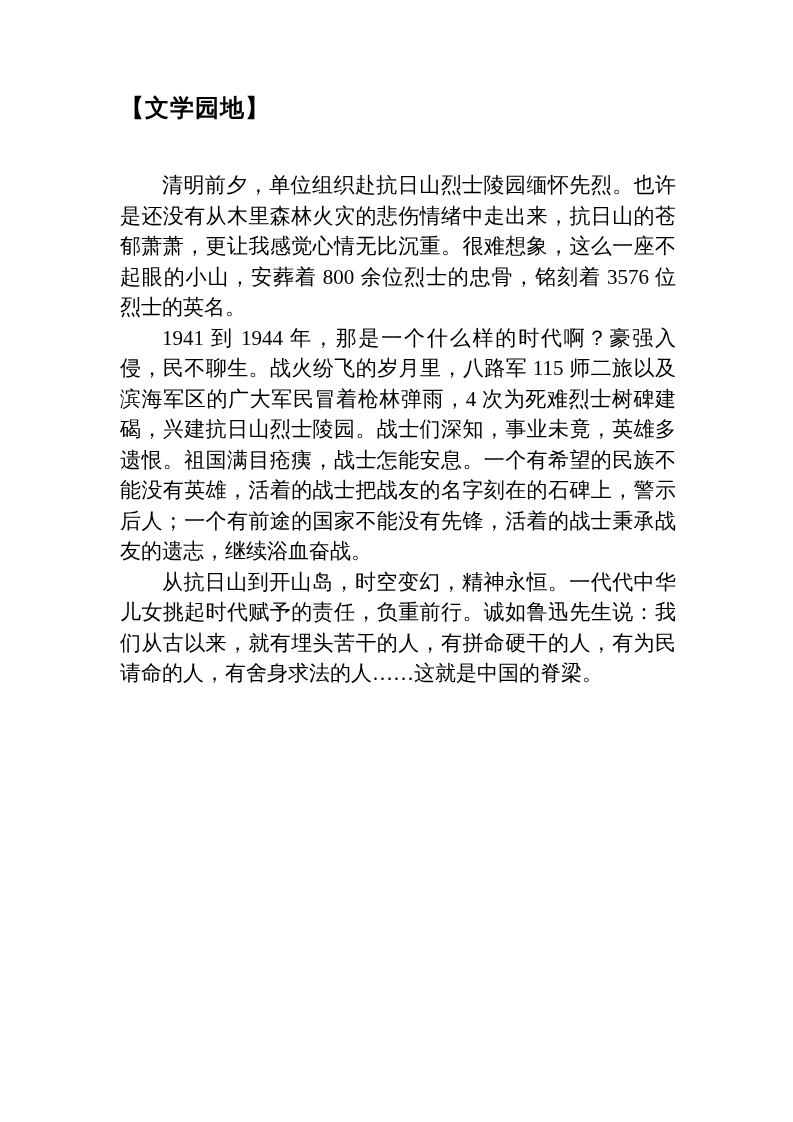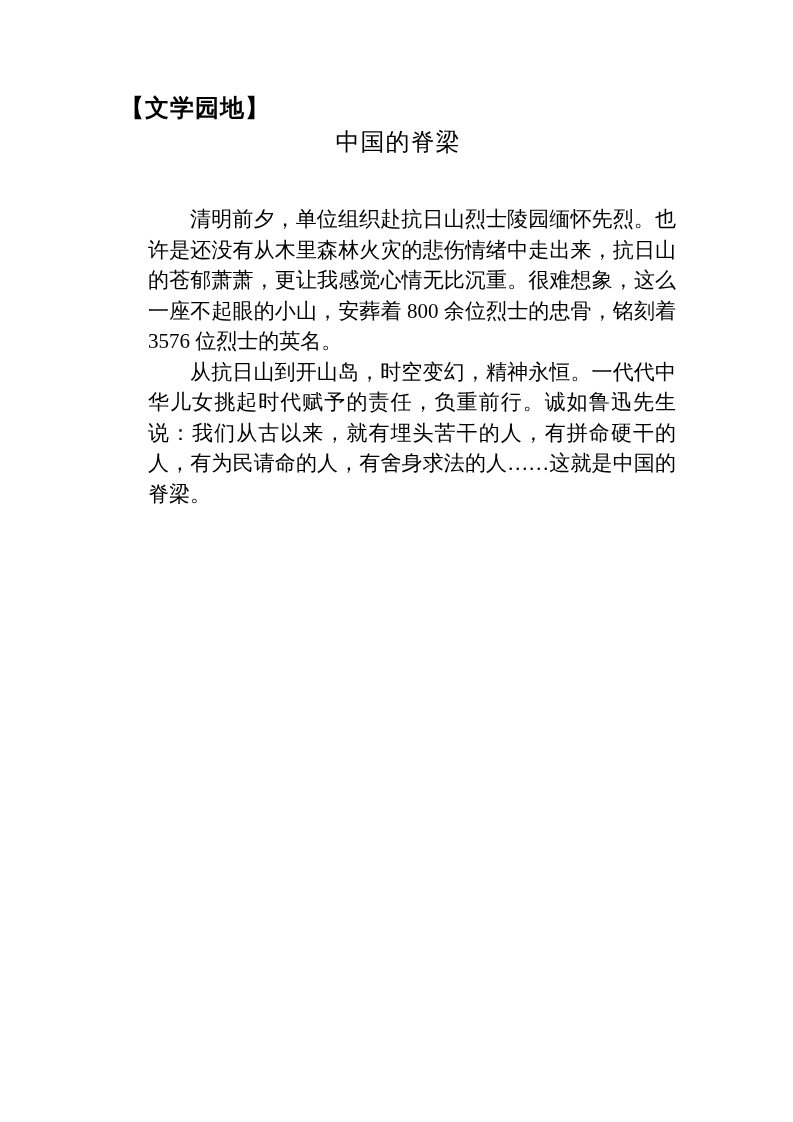--- a/index.html
+++ b/index.html
@@ -43,21 +43,20 @@
     text-align: center;
     font-size: 24px;
     line-height: 28px;
     font-weight: normal;
     font-family: "Liberation Sans", "DejaVu Sans", sans-serif;
     letter-spacing: 1px;
   }
 
   .article-body {
     margin-top: 48px;
-    margin-left: 28px;
   }
 
   .article-body p {
     font-size: 21px;
     line-height: 30.5px;
     text-align: justify;
     text-indent: 2em;
     font-family: "Liberation Serif", serif;
   }
 
@@ -80,23 +79,23 @@
   }
 </style>
 </head>
 <body>
 
 <div class="page">
   <div class="content">
 
     <div class="section-header">【文学园地】</div>
 
-    <h1 class="doc-title">中国的脊梁</h1>
 
     <div class="article-body">
       <p>清明前夕，单位组织赴抗日山烈士陵园缅怀先烈。也许是还没有从木里森林火灾的悲伤情绪中走出来，抗日山的苍郁萧萧，更让我感觉心情无比沉重。很难想象，这么一座不起眼的小山，安葬着 800 余位烈士的忠骨，铭刻着 3576 位烈士的英名。</p>
+      <p>1941 到 1944 年，那是一个什么样的时代啊？豪强入侵，民不聊生。战火纷飞的岁月里，八路军 115 师二旅以及滨海军区的广大军民冒着枪林弹雨，4 次为死难烈士树碑建碣，兴建抗日山烈士陵园。战士们深知，事业未竟，英雄多遗恨。祖国满目疮痍，战士怎能安息。一个有希望的民族不能没有英雄，活着的战士把战友的名字刻在的石碑上，警示后人；一个有前途的国家不能没有先锋，活着的战士秉承战友的遗志，继续浴血奋战。</p>
       <p>从抗日山到开山岛，时空变幻，精神永恒。一代代中华儿女挑起时代赋予的责任，负重前行。诚如鲁迅先生说：我们从古以来，就有埋头苦干的人，有拼命硬干的人，有为民请命的人，有舍身求法的人……这就是中国的脊梁。</p>
 
     </div>
   </div>
 
   <div class="page-number">11</div>
 </div>
 
 </body></html>

